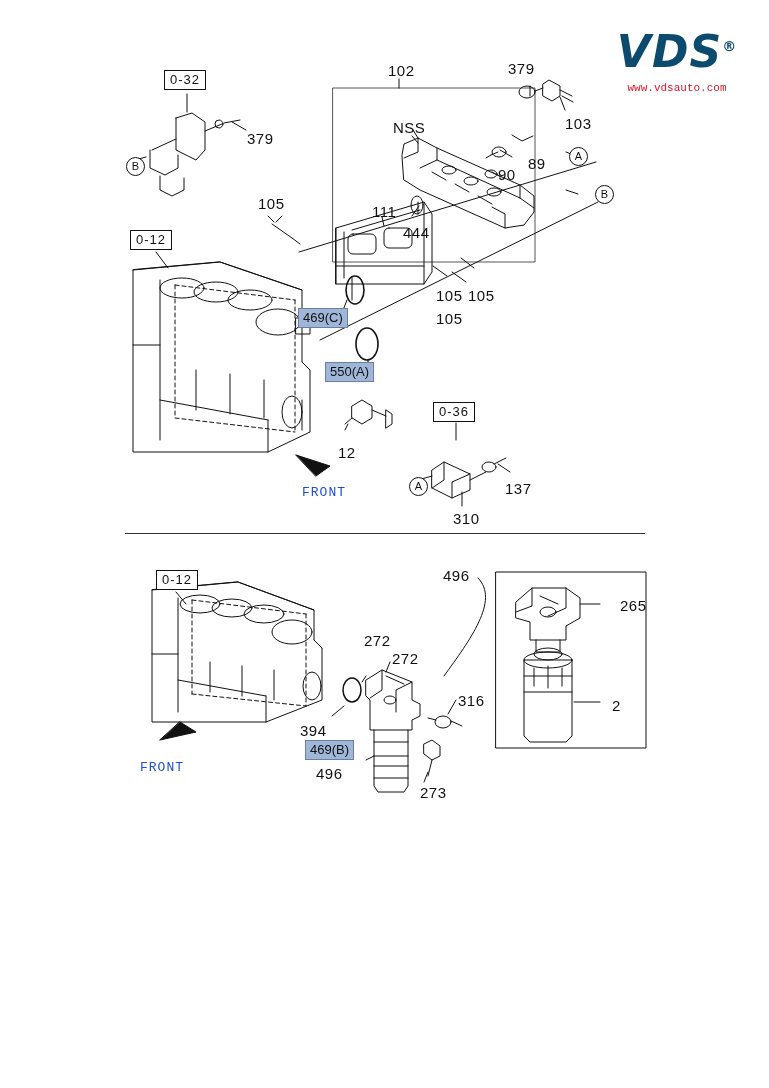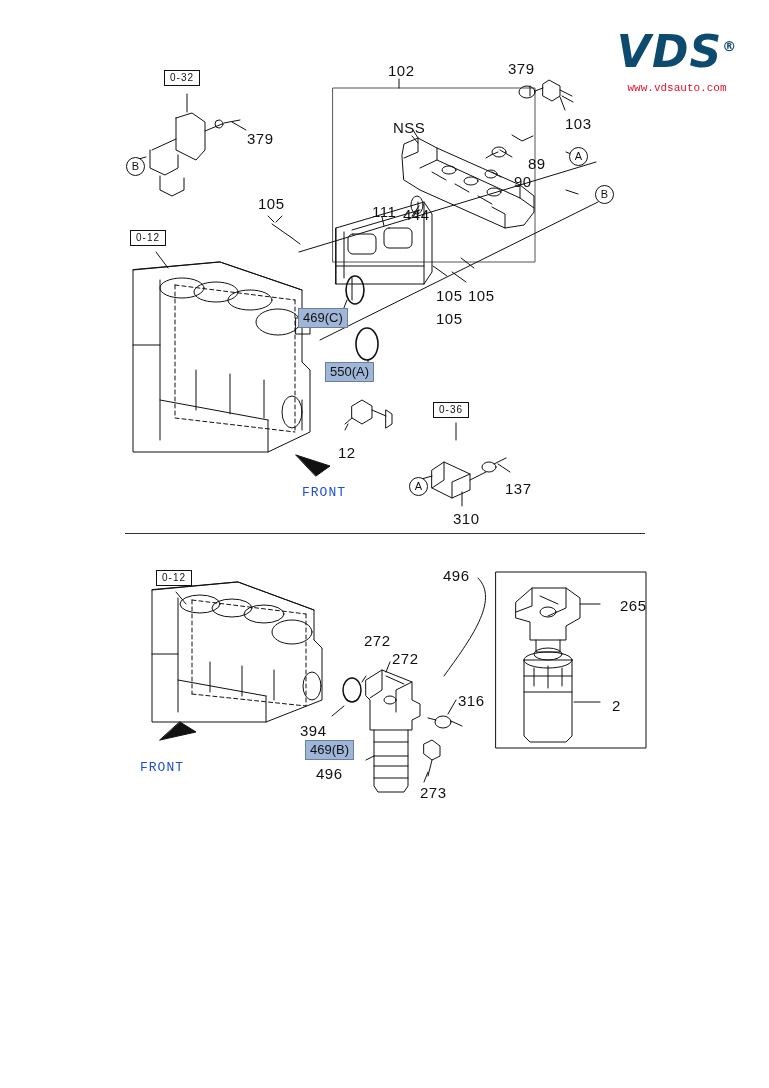--- a/index.html
+++ b/index.html
@@ -51,21 +51,21 @@
     font-size: 15px;
     color: #111111;
     white-space: nowrap;
     letter-spacing: 0.5px;
   }
   .boxlbl {
     position: absolute;
     border: 1px solid #111111;
     padding: 1px 5px 2px 5px;
     font-family: "Liberation Sans", sans-serif;
-    font-size: 10px;
+    font-size: 13px;
     color: #111111;
     background: #ffffff;
     white-space: nowrap;
     letter-spacing: 1px;
   }
   .hl {
     position: absolute;
     background: #9fb6d8;
     border: 1px solid #6b7f9e;
     padding: 1px 4px 2px 4px;
@@ -335,27 +335,27 @@
 
   <div class="boxlbl" style="left:164px; top:70px;">0-32</div>
   <div class="lbl" style="left:247px; top:130px;">379</div>
   <div class="circ" style="left:126px; top:157px;">B</div>
 
   <div class="lbl" style="left:388px; top:62px;">102</div>
   <div class="lbl" style="left:508px; top:60px;">379</div>
   <div class="lbl" style="left:565px; top:115px;">103</div>
   <div class="lbl" style="left:393px; top:119px;text-align:center;">NSS</div>
   <div class="lbl" style="left:528px; top:155px;">89</div>
-  <div class="lbl" style="left:498px; top:173px;margin-left:16px;">90</div>
+  <div class="lbl" style="left:498px; top:166px;">90</div>
   <div class="circ" style="left:569px; top:147px;">A</div>
   <div class="circ" style="left:595px; top:185px;">B</div>
 
   <div class="lbl" style="left:258px; top:195px;">105</div>
   <div class="lbl" style="left:372px; top:203px;">111</div>
-  <div class="lbl" style="left:403px; top:206px;text-align:right;">444</div>
+  <div class="lbl" style="left:403px; top:224px;text-align:right;">444</div>
   <div class="lbl" style="left:436px; top:287px;">105</div>
   <div class="lbl" style="left:468px; top:287px;">105</div>
   <div class="lbl" style="left:436px; top:310px;">105</div>
 
   <div class="boxlbl" style="left:130px; top:230px;">0-12</div>
 
   <div class="hl" style="left:298px; top:308px;">469(C)</div>
   <div class="hl" style="left:325px; top:362px;">550(A)</div>
 
   <div class="lbl" style="left:338px; top:444px;">12</div>

